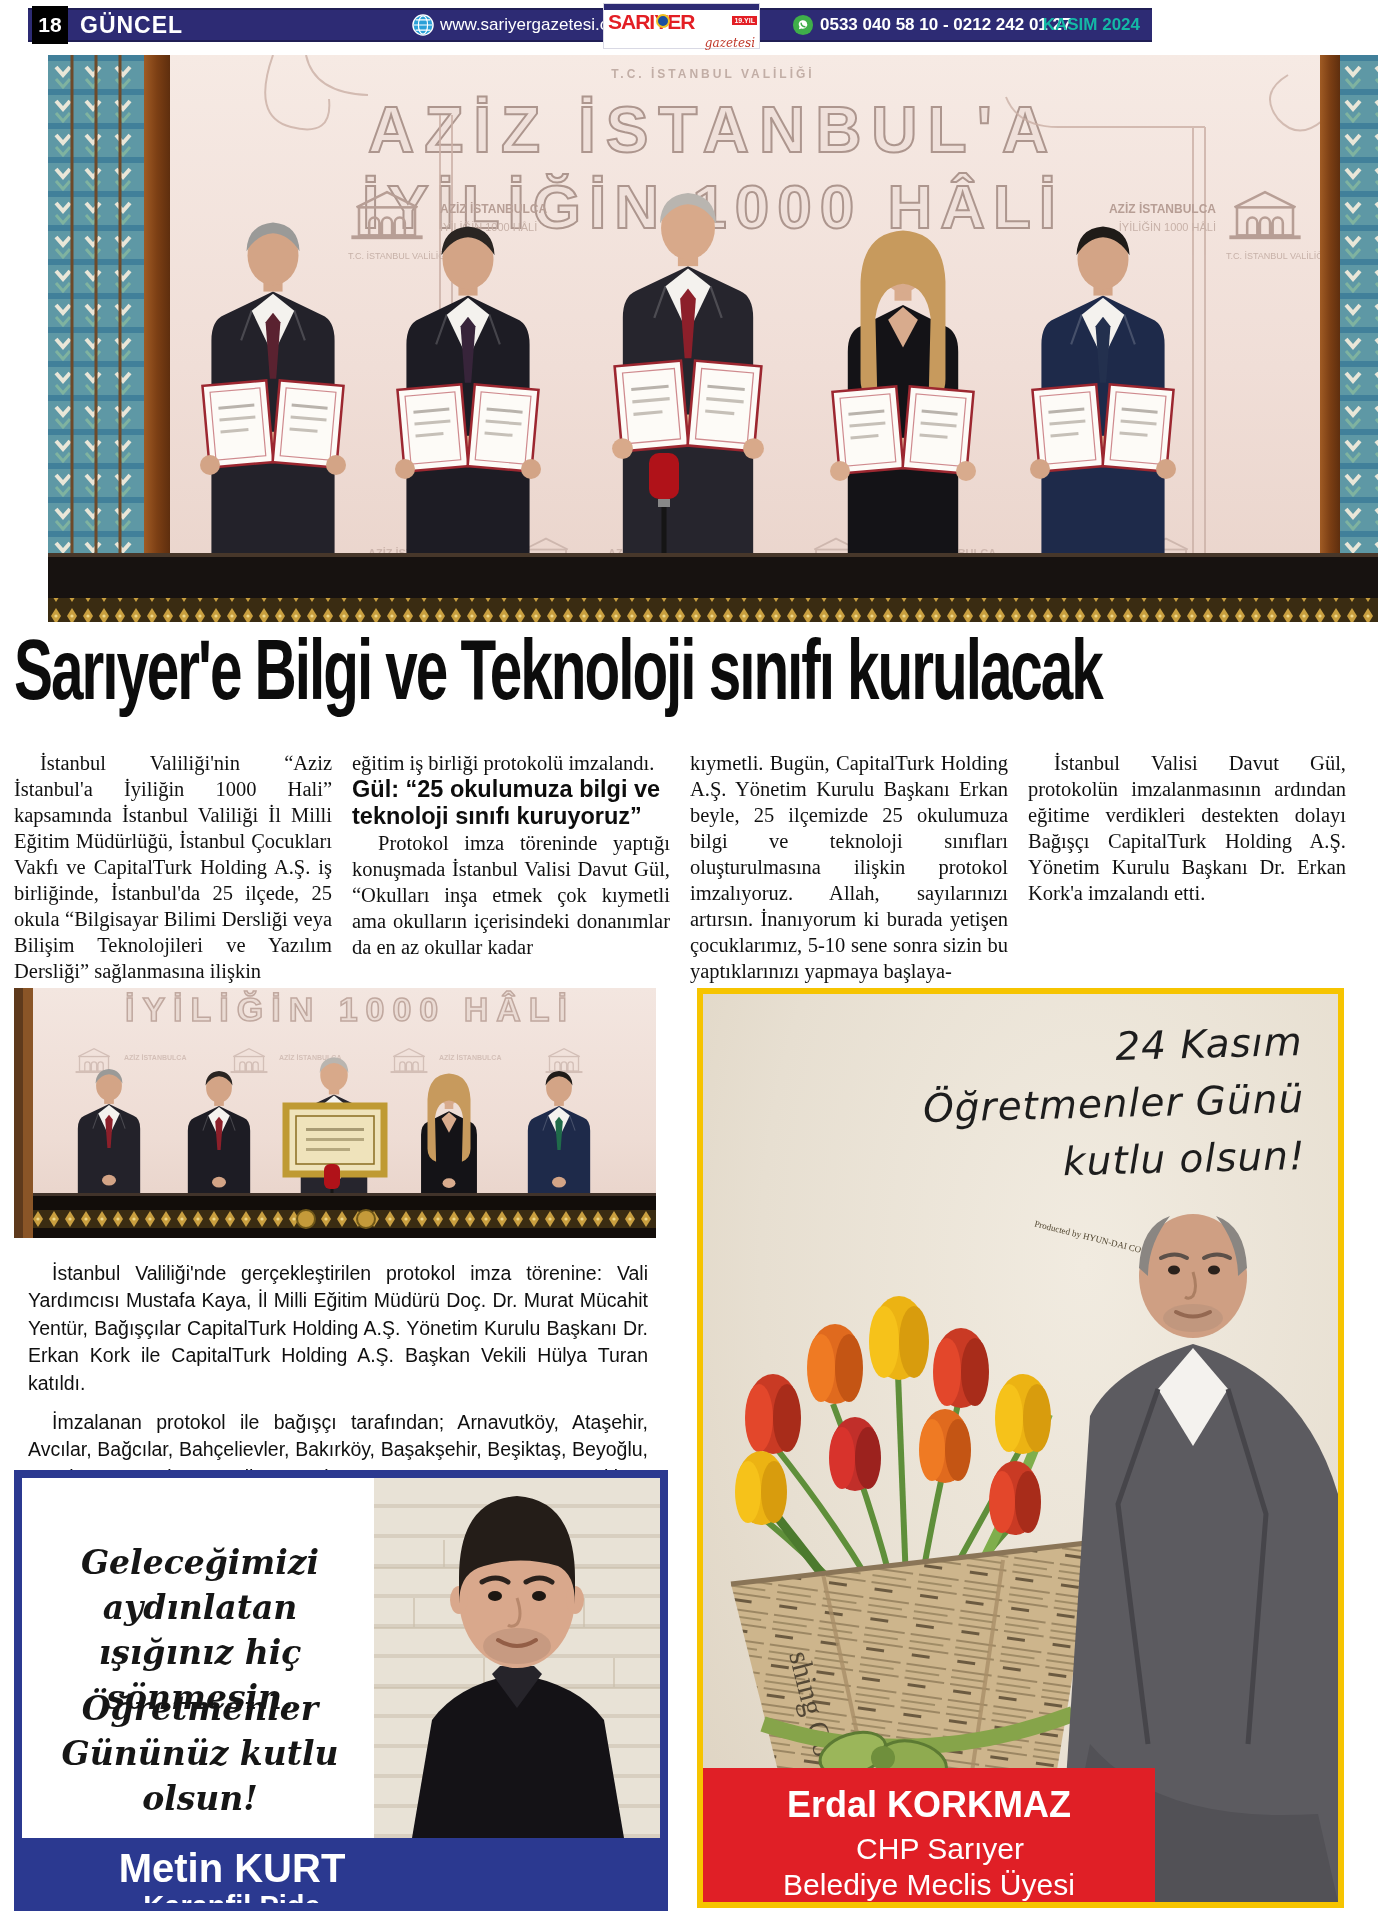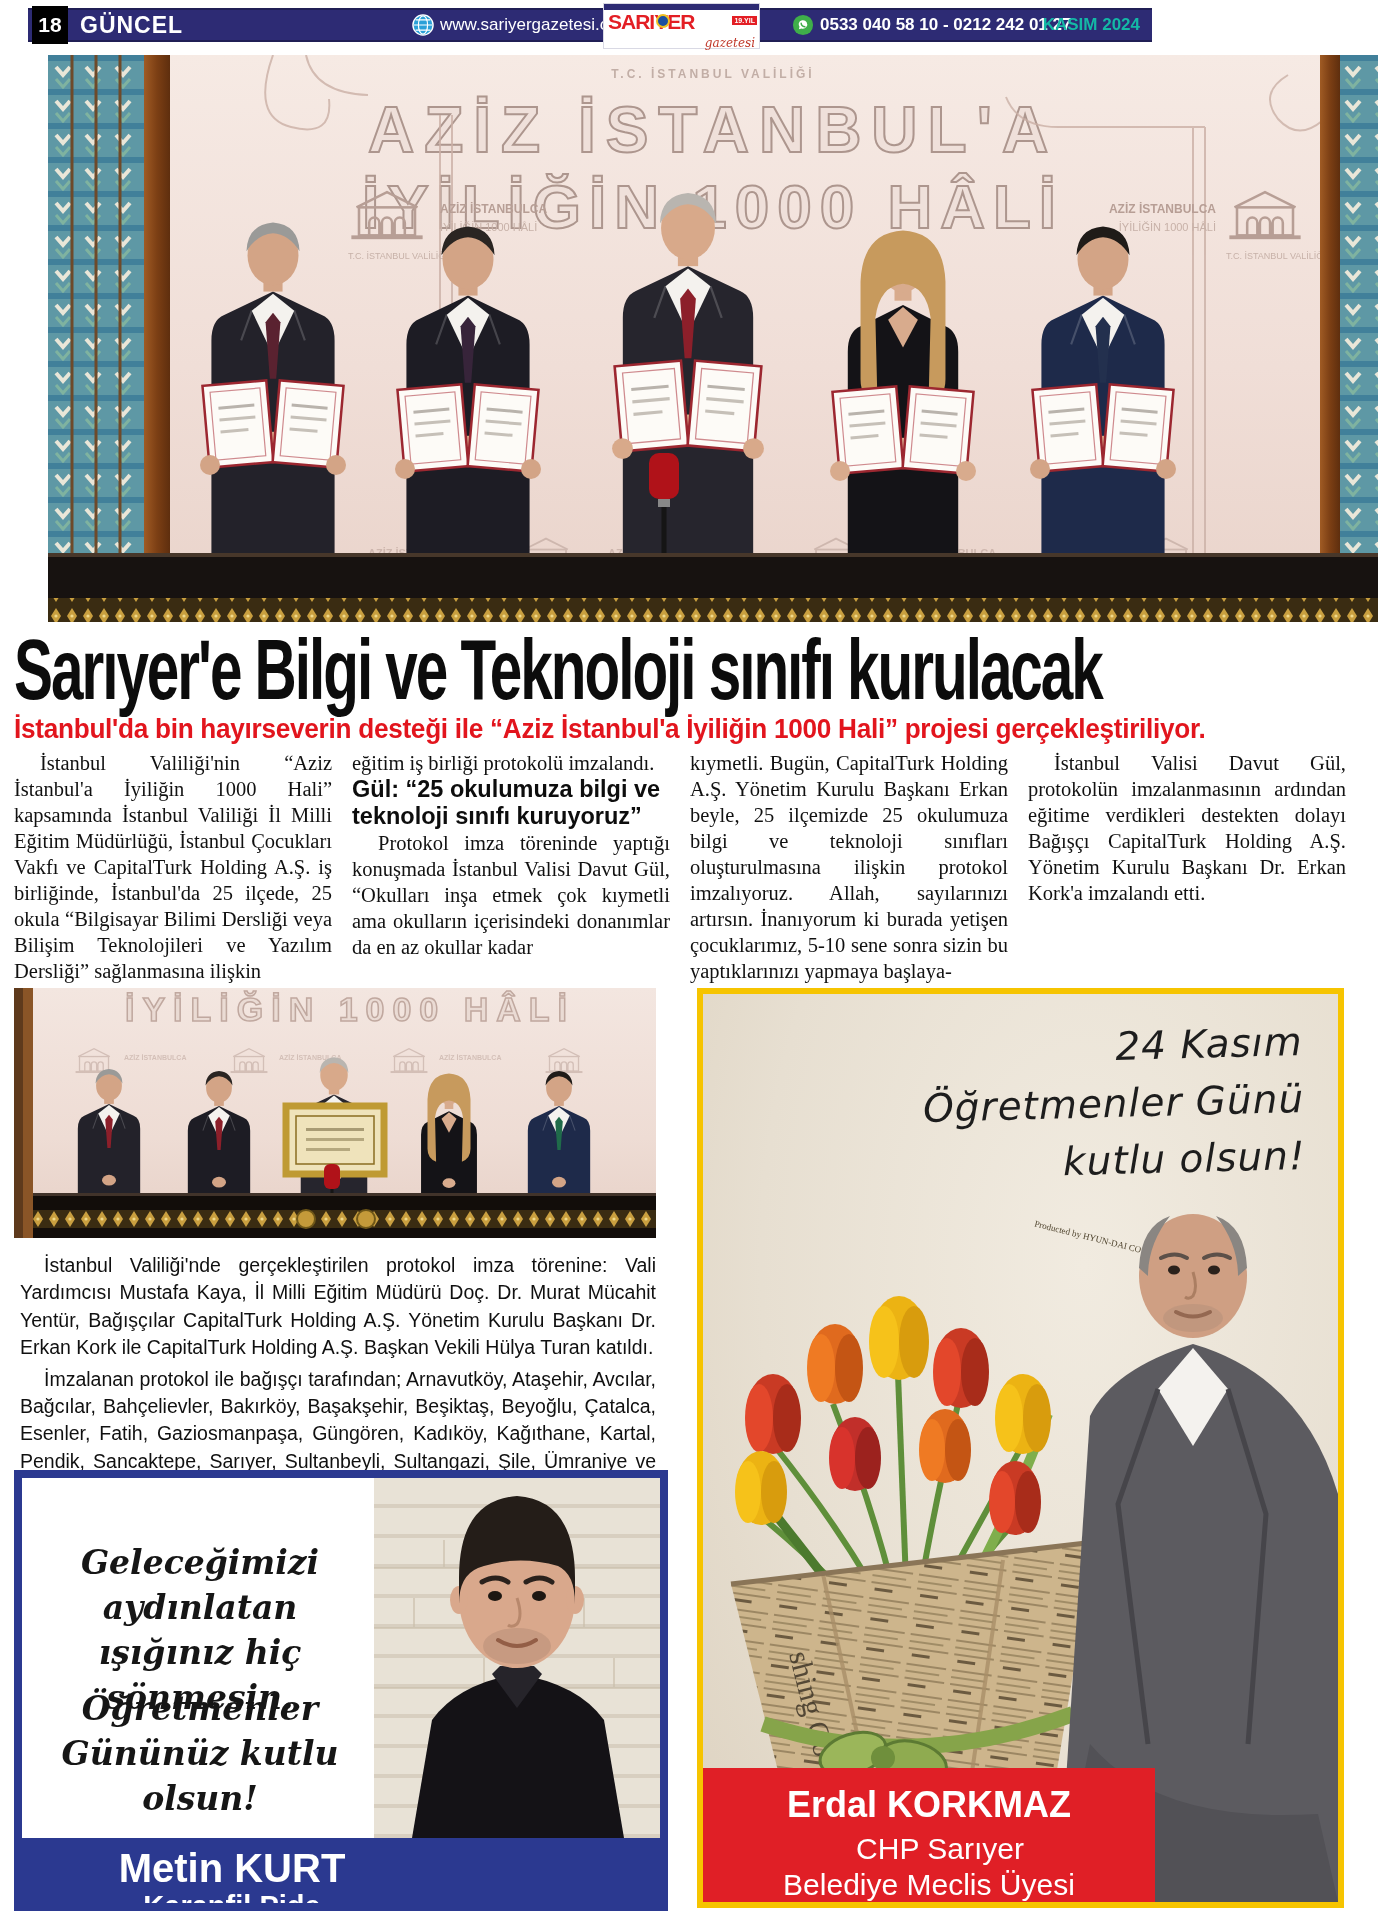--- a/index.html
+++ b/index.html
@@ -62,21 +62,21 @@
 
   
   .photo2{position:absolute;left:14px;top:988px;width:642px;height:250px;overflow:hidden;
           background:linear-gradient(180deg,#f3e6e0 0%,#eedcd4 60%,#e6d0c6 100%);}
   .bd3{position:absolute;left:30px;right:0;top:2px;text-align:center;font-weight:bold;
        font-size:34px;letter-spacing:8px;color:#eadbd4;-webkit-text-stroke:1.5px #c0a89f;}
 
   
   .caption{position:absolute;left:16px;top:1248px;width:644px;font-size:19.5px;line-height:27.4px;
            color:#101010;text-align:justify;}
-  .caption p{margin:4px;text-indent:24px;}
+  .caption p{margin:12px;text-indent:24px;}
 
   
   .ad-metin{position:absolute;left:14px;top:1470px;width:654px;height:441px;background:#fff;
             border:8px solid #2b3990;box-sizing:border-box;overflow:hidden;}
   .am-msg{position:absolute;left:8px;width:340px;text-align:center;
           font-family:"DejaVu Serif",serif;font-style:italic;font-weight:bold;
           font-size:33px;line-height:45px;color:#161616;}
   .am-msg1{top:62px;} .am-msg2{top:208px;}
   .am-photo{position:absolute;left:352px;top:0;width:286px;height:360px;overflow:hidden;
             background:
@@ -275,23 +275,20 @@
         <rect x="0" y="498" width="1330" height="69" fill="#171210"></rect>
         <rect x="0" y="498" width="1330" height="4" fill="#47372a"></rect>
         <rect x="0" y="543" width="1330" height="24" fill="url(#goldpat)"></rect>
       </g>
     </svg>
   </div>
 
   <div class="headline">
     <span>Sarıyer'e Bilgi ve Teknoloji sınıfı kurulacak</span>
   </div>
-  <div class="subhead">
-    <span>İstanbul'da bin hayırseverin desteği ile “Aziz İstanbul'a İyiliğin 1000 Hali” projesi gerçekleştiriliyor.</span>
-  </div>
 
   <div class="bodycol c1">
     <p class="indent">İstanbul Valiliği'nin “Aziz İstanbul'a İyiliğin 1000 Hali” kapsamında İstanbul Valiliği İl Milli Eğitim Müdürlüğü, İstanbul Çocukları Vakfı ve CapitalTurk Holding A.Ş. iş birliğinde, İstanbul'da 25 ilçede, 25 okula “Bilgisayar Bilimi Dersliği veya Bilişim Teknolojileri ve Yazılım Dersliği” sağlanmasına ilişkin</p>
   </div>
   <div class="bodycol c2">
     <p>eğitim iş birliği protokolü imzalandı.</p>
     <p class="colsub">Gül: “25 okulumuza bilgi ve teknoloji sınıfı kuruyoruz”</p>
     <p class="indent">Protokol imza töreninde yaptığı konuşmada İstanbul Valisi Davut Gül, “Okulları inşa etmek çok kıymetli ama okulların içerisindeki donanımlar da en az okullar kadar</p>
   </div>
   <div class="bodycol c3">

